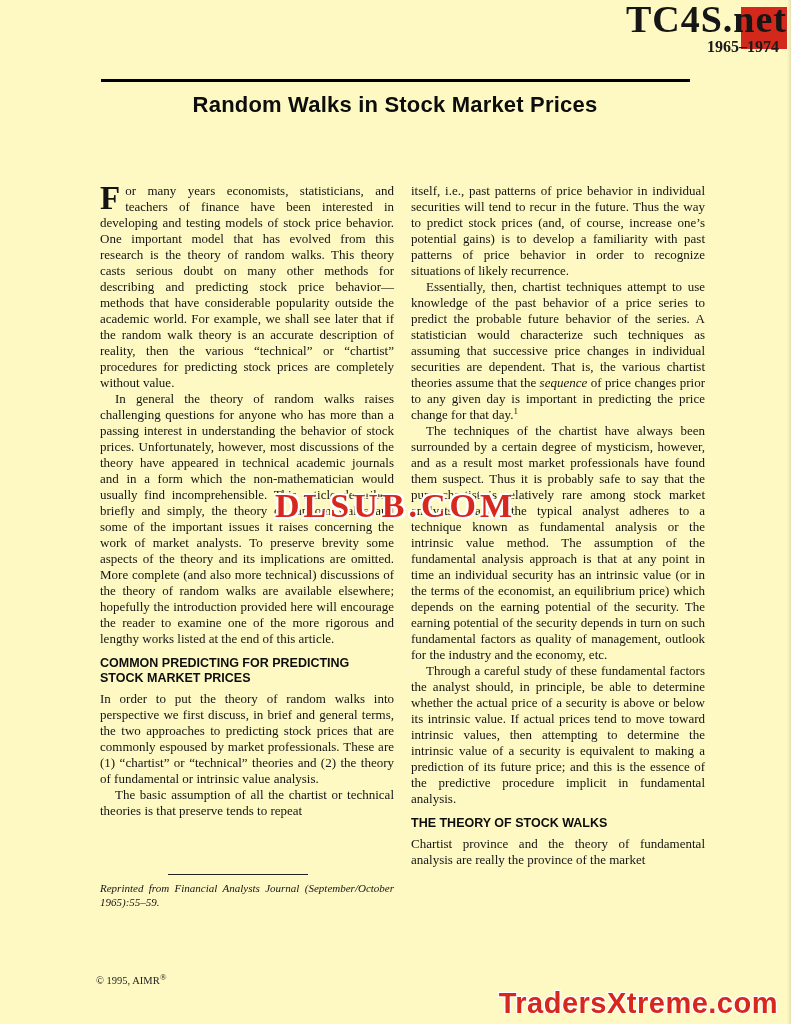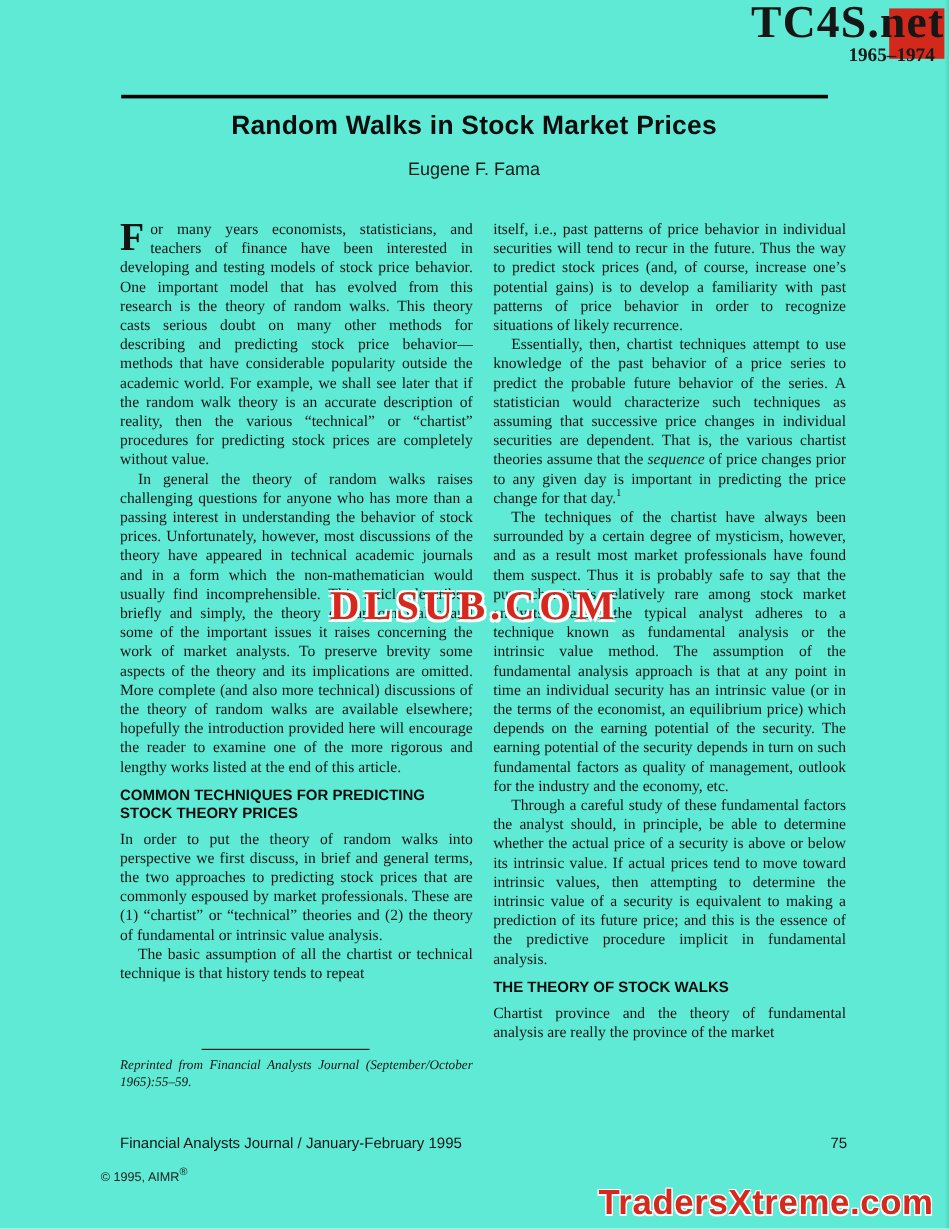--- a/index.html
+++ b/index.html
@@ -1,21 +1,21 @@
 <!DOCTYPE html>
 <html><head>
 <meta charset="utf-8">
 <style>
   * { box-sizing: border-box; }
   html, body { margin: 0; padding: 0; background: #ffffff; }
   .page {
     position: relative;
     width: 791px;
     height: 1024px;
-    background: #5eead4;
+    background: #fef9c3;
     overflow: hidden;
     font-family: "Liberation Serif", serif;
     color: #141414;
   }
   .scan-edge {
     position: absolute; right: 0; top: 0; width: 4px; height: 100%;
     background: linear-gradient(to right, rgba(0,0,0,0), rgba(0,0,0,0.10));
   }
 
   
@@ -80,22 +80,22 @@
   .footnote-rule { width: 140px; height: 1px; background: #222; margin: 0 0 6px 68px; }
   .footnote { font-style: italic; font-size: 11px; line-height: 14px; text-align: justify; }
 
   
   .footer {
     position: absolute; left: 100px; top: 946px; width: 606px;
     display: flex; justify-content: space-between;
     font-family: "Liberation Sans", sans-serif; font-size: 12.5px; color: #141414;
   }
   .copyright {
-    position: absolute; left: 84px; top: 975px;
-    font-family: Liberation Sans, sans-serif; font-size: 10.5px; color: #222;
+    position: absolute; left: 96px; top: 975px;
+    font-family: Liberation Serif, serif; font-size: 10.5px; color: #222;
   }
 
   
   .wm-center {
     position: absolute; top: 487px; left: 50%; transform: translateX(-50%);
     z-index: 7;
     font-family: Liberation Serif, serif;
     font-weight: 800; font-size: 34px; letter-spacing: 4px;
     color: #d6281c; white-space: nowrap;
     text-shadow: -2px -2px 0 #fff, 2px -2px 0 #fff, -2px 2px 0 #fff, 2px 2px 0 #fff;
@@ -119,52 +119,47 @@
   <div class="wm-top">
     <div class="wm-red"></div>
     <div class="logo"><span>TC4S</span><span>.net</span></div>
     <div class="years">1965–1974</div>
   </div>
 
   <div class="top-rule"></div>
 
   <div class="header">
     <h1 class="title">Random Walks in Stock Market Prices</h1>
-    <div class="author">Eugene F. Fama</div>
   </div>
 
   <div class="columns">
 
     <div class="col col-left">
       <p><span class="dropcap">F</span><span>or many years economists, statisticians, and teachers of finance have been interested in developing and testing models of stock price behavior. One important model that has evolved from this research is the theory of random walks. This theory casts serious doubt on many other methods for describing and predicting stock price behavior—methods that have considerable popularity outside the academic world. For example, we shall see later that if the random walk theory is an accurate description of reality, then the various “technical” or “chartist” procedures for predicting stock prices are completely without value.</span></p>
       <p class="indent">In general the theory of random walks raises challenging questions for anyone who has more than a passing interest in understanding the behavior of stock prices. Unfortunately, however, most discussions of the theory have appeared in technical academic journals and in a form which the non-mathematician would usually find incomprehensible. This article describes, briefly and simply, the theory of random walks and some of the important issues it raises concerning the work of market analysts. To preserve brevity some aspects of the theory and its implications are omitted. More complete (and also more technical) discussions of the theory of random walks are available elsewhere; hopefully the introduction provided here will encourage the reader to examine one of the more rigorous and lengthy works listed at the end of this article.</p>
-      <h2 class="section-heading">COMMON TECHNIQUES FOR PREDICTING STOCK THEORY PRICES</h2>
+      <h2 class="section-heading">COMMON PREDICTING FOR PREDICTING STOCK MARKET PRICES</h2>
       <p>In order to put the theory of random walks into perspective we first discuss, in brief and general terms, the two approaches to predicting stock prices that are commonly espoused by market professionals. These are (1) “chartist” or “technical” theories and (2) the theory of fundamental or intrinsic value analysis.</p>
-      <p class="indent">The basic assumption of all the chartist or technical technique is that history tends to repeat</p>
+      <p class="indent">The basic assumption of all the chartist or technical theories is that preserve tends to repeat</p>
       <div class="footnote-block">
         <div class="footnote-rule"></div>
         <div class="footnote">Reprinted from Financial Analysts Journal (September/October 1965):55–59.</div>
       </div>
     </div>
 
     <div class="col">
       <p>itself, i.e., past patterns of price behavior in individual securities will tend to recur in the future. Thus the way to predict stock prices (and, of course, increase one’s potential gains) is to develop a familiarity with past patterns of price behavior in order to recognize situations of likely recurrence.</p>
       <p class="indent"><span>Essentially, then, chartist techniques attempt to use knowledge of the past behavior of a price series to predict the probable future behavior of the series. A statistician would characterize such techniques as assuming that successive price changes in individual securities are dependent. That is, the various chartist theories assume that the </span><em>sequence</em><span> of price changes prior to any given day is important in predicting the price change for that day.</span><sup>1</sup></p>
       <p class="indent">The techniques of the chartist have always been surrounded by a certain degree of mysticism, however, and as a result most market professionals have found them suspect. Thus it is probably safe to say that the pure chartist is relatively rare among stock market analysts. Rather the typical analyst adheres to a technique known as fundamental analysis or the intrinsic value method. The assumption of the fundamental analysis approach is that at any point in time an individual security has an intrinsic value (or in the terms of the economist, an equilibrium price) which depends on the earning potential of the security. The earning potential of the security depends in turn on such fundamental factors as quality of management, outlook for the industry and the economy, etc.</p>
       <p class="indent">Through a careful study of these fundamental factors the analyst should, in principle, be able to determine whether the actual price of a security is above or below its intrinsic value. If actual prices tend to move toward intrinsic values, then attempting to determine the intrinsic value of a security is equivalent to making a prediction of its future price; and this is the essence of the predictive procedure implicit in fundamental analysis.</p>
       <h2 class="section-heading">THE THEORY OF STOCK WALKS</h2>
       <p>Chartist province and the theory of fundamental analysis are really the province of the market</p>
     </div>
 
   </div>
 
-  <div class="footer">
-    <span>Financial Analysts Journal / January-February 1995</span>
-    <span>75</span>
-  </div>
 
   <div class="copyright"><span>© 1995, AIMR</span><sup>®</sup></div>
 
   <div class="wm-center">DLSUB.COM</div>
 
   <div class="wm-bottom">TradersXtreme.com</div>
 
 </div>
 
 </body></html>

